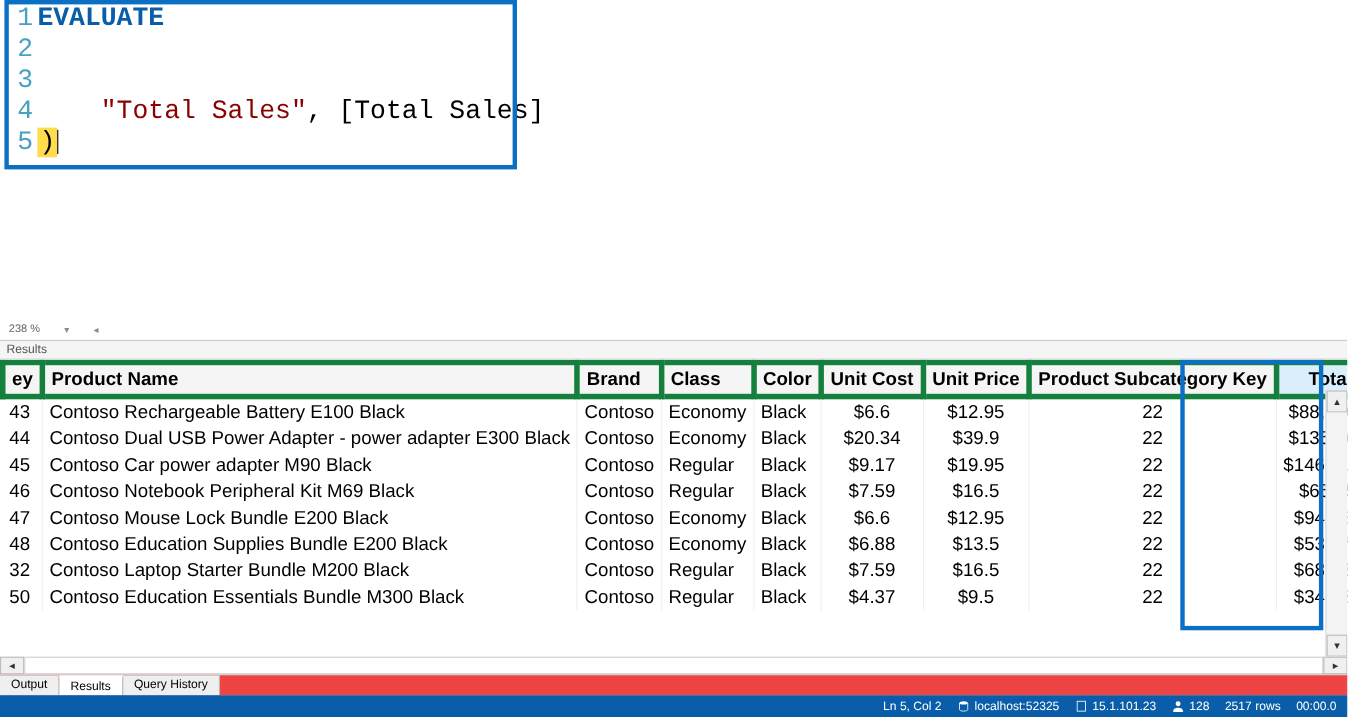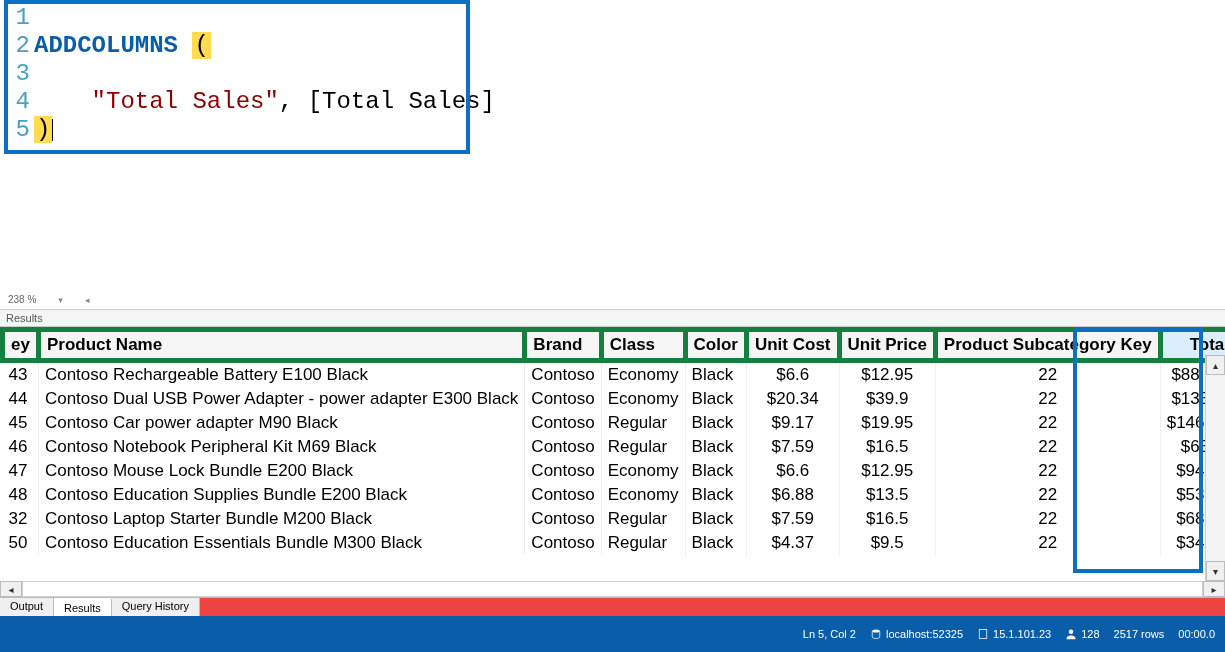--- a/index.html
+++ b/index.html
@@ -145,21 +145,21 @@
   font-size:11px;
 }
 .tabs-row .tab {
   padding: 2px 10px;
   border-right:1px solid #bbb;
   background:#efefef;
   cursor:pointer;
 }
 .tabs-row .tab.active { background:#fff; border-top:2px solid #fff; }
 .statusbar {
-  height: 36px;
+  height: 20px;
   background: #0a5da8;
   color: #fff;
   font-size: 11px;
   display:flex;
   align-items:center;
   justify-content:flex-end;
   padding: 0 10px;
   gap: 14px;
 }
 .statusbar .icon {
@@ -169,24 +169,24 @@
 }
 .sb-item { display:flex; align-items:center; gap:4px; }
 </style>
 </head>
 <body>
 
 <div class="editor-area">
   <div class="code-block" id="code-block">
       <div class="code-line">
         <span class="lineno">1</span>
+        <span class="code"><span class="kw">EVALUATE</span></span>
       </div>
       <div class="code-line">
         <span class="lineno">2</span>
-        <span class="code"><span class="kw">ADDCOLUMNS</span><span class="plain"> </span><span class="paren-hl">(</span></span>
       </div>
       <div class="code-line">
         <span class="lineno">3</span>
       </div>
       <div class="code-line">
         <span class="lineno">4</span>
         <span class="code"><span class="plain">    </span><span class="str">"Total Sales"</span><span class="plain">, [Total Sales]</span></span>
       </div>
       <div class="code-line">
         <span class="lineno">5</span>

